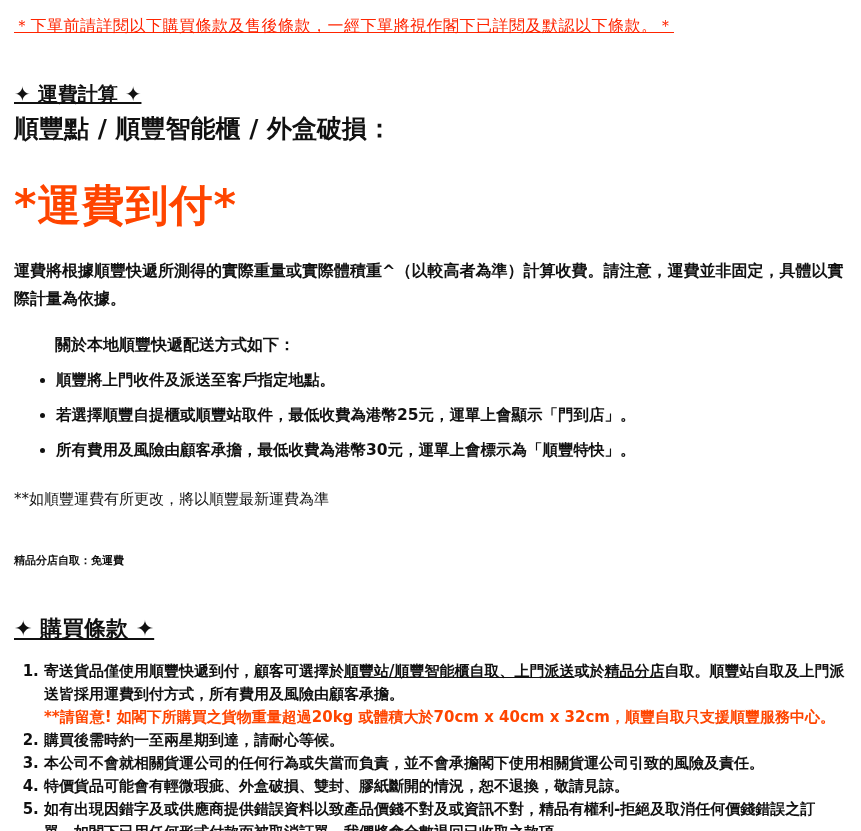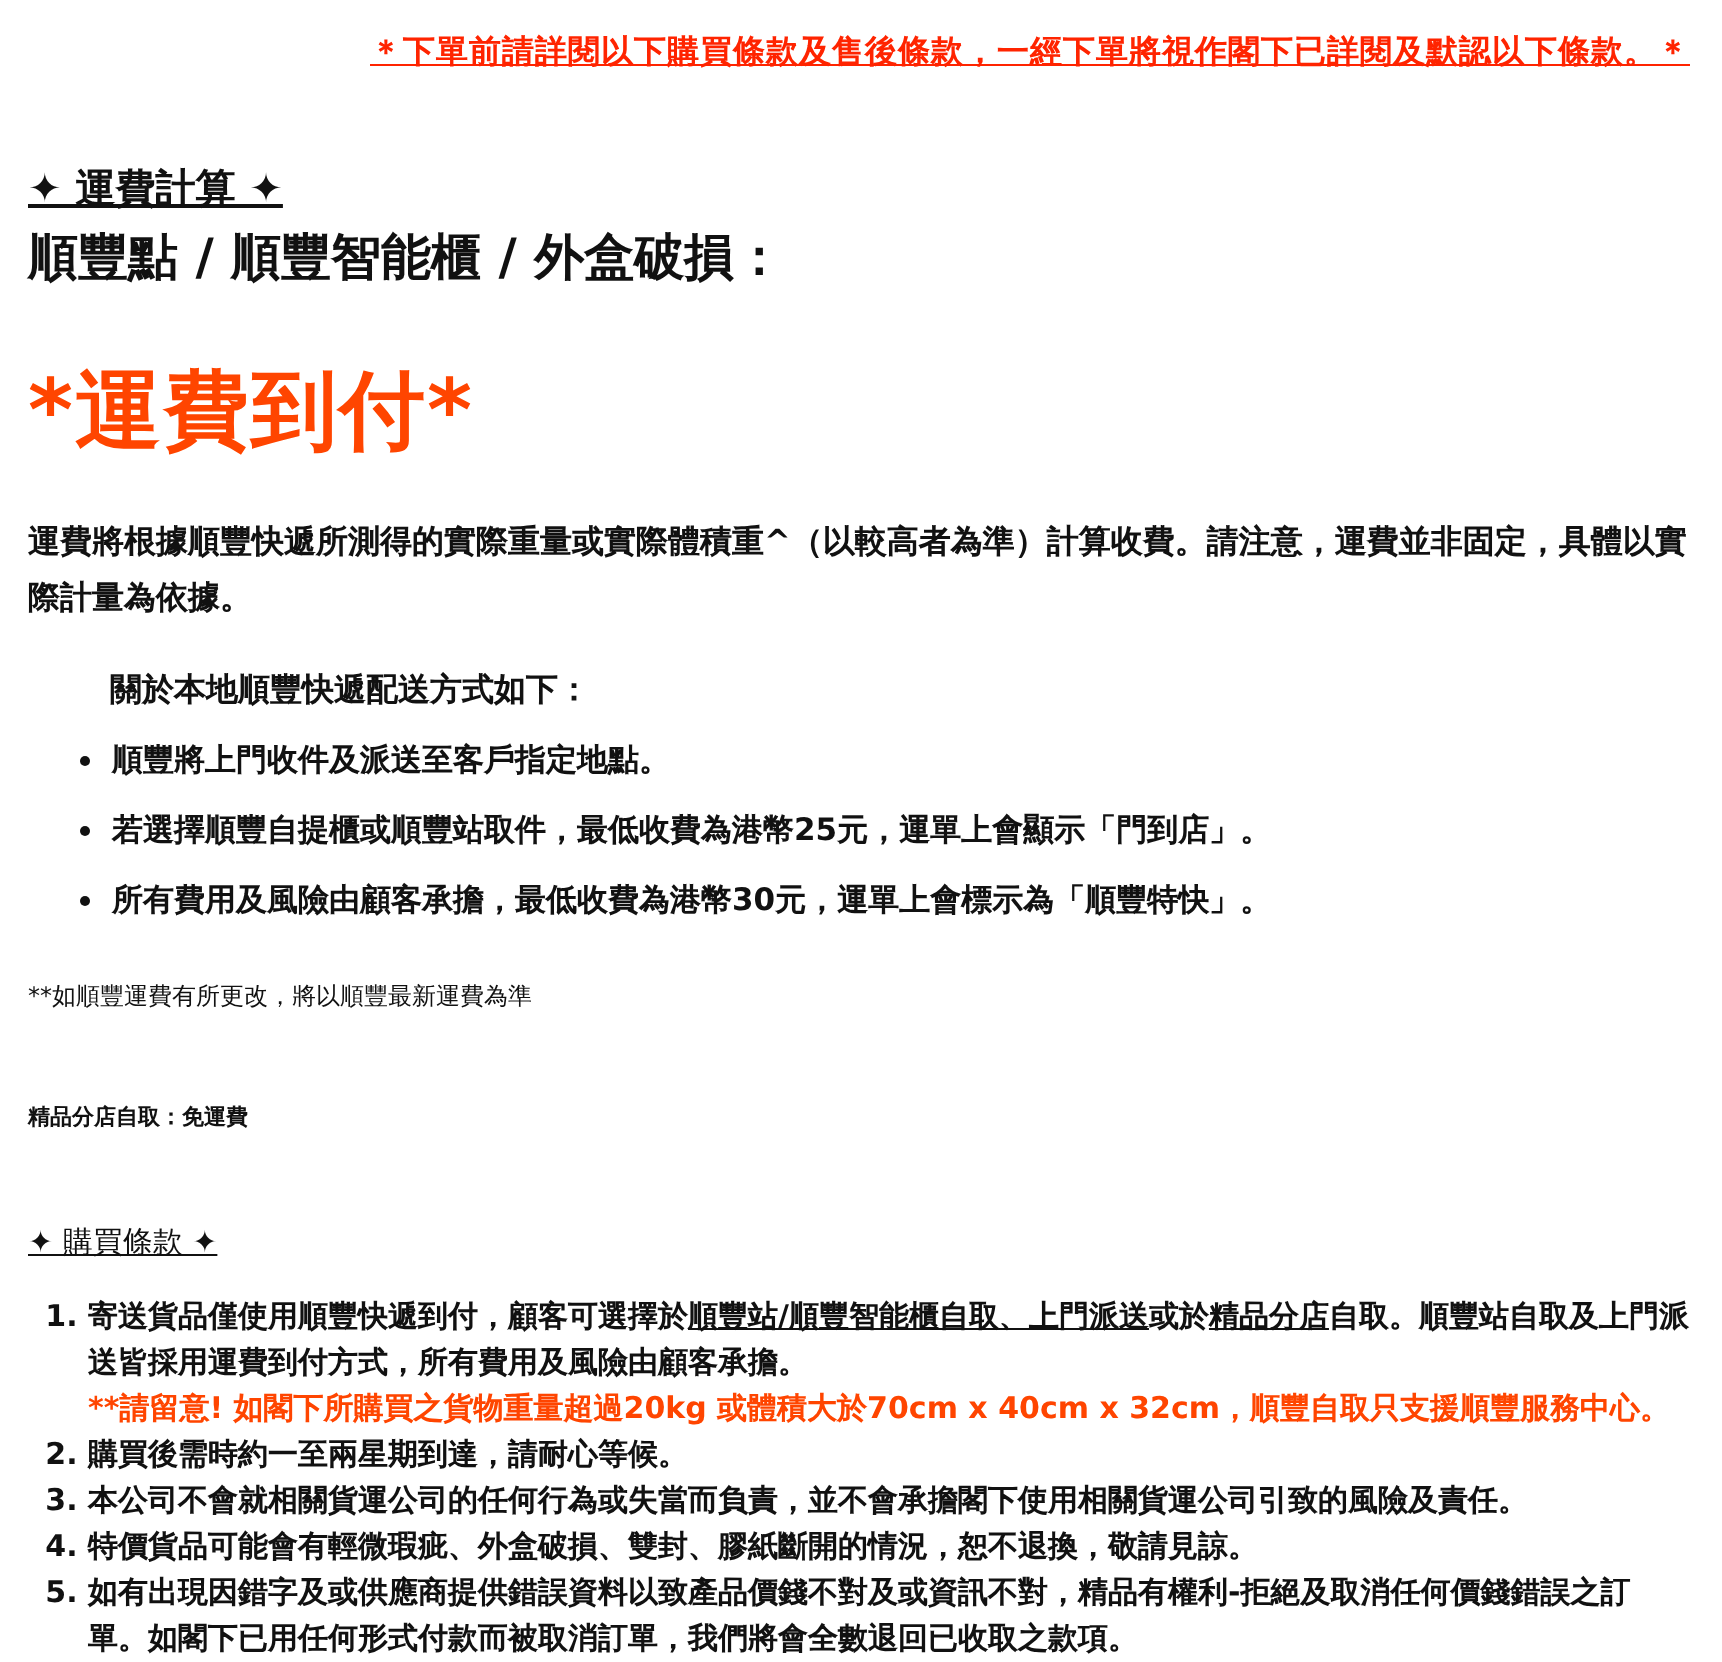--- a/index.html
+++ b/index.html
@@ -11,26 +11,25 @@
     color: #111111;
   }
   .page {
     width: 861px;
     height: 831px;
     padding: 12px 16px 10px 14px;
     overflow: hidden;
   }
   .top-notice {
     color: #ff2400;
-    font-weight: bold;
+    font-weight: normal;
     font-size: 16px;
     text-decoration: underline;
     margin: 4px 0 44px 0;
     letter-spacing: 0.5px;
-    text-align: right;
   }
   .section-heading {
     font-size: 20px;
     font-weight: bold;
     text-decoration: underline;
     margin: 0 0 4px 0;
   }
   .subheading {
     font-size: 25px;
     font-weight: bold;
@@ -61,32 +60,32 @@
     padding-left: 42px;
     list-style: disc;
   }
   ul.shipping-bullets li {
     font-size: 15.5px;
     font-weight: bold;
     margin-bottom: 15px;
     line-height: 20px;
   }
   .fee-note {
-    font-size: 12px;
+    font-size: 15px;
     font-weight: normal;
     margin: 0 0 44px 0;
   }
   .pickup-free {
     font-size: 11px;
     font-weight: bold;
     margin: 0 0 46px 0;
   }
   .terms-heading {
-    font-size: 15px;
-    font-weight: normal;
+    font-size: 22px;
+    font-weight: bold;
     text-decoration: underline;
     margin: 0 0 16px 0;
   }
   ol.terms-list {
     margin: 0;
     padding-left: 30px;
     font-size: 15px;
     font-weight: bold;
     line-height: 23px;
   }

